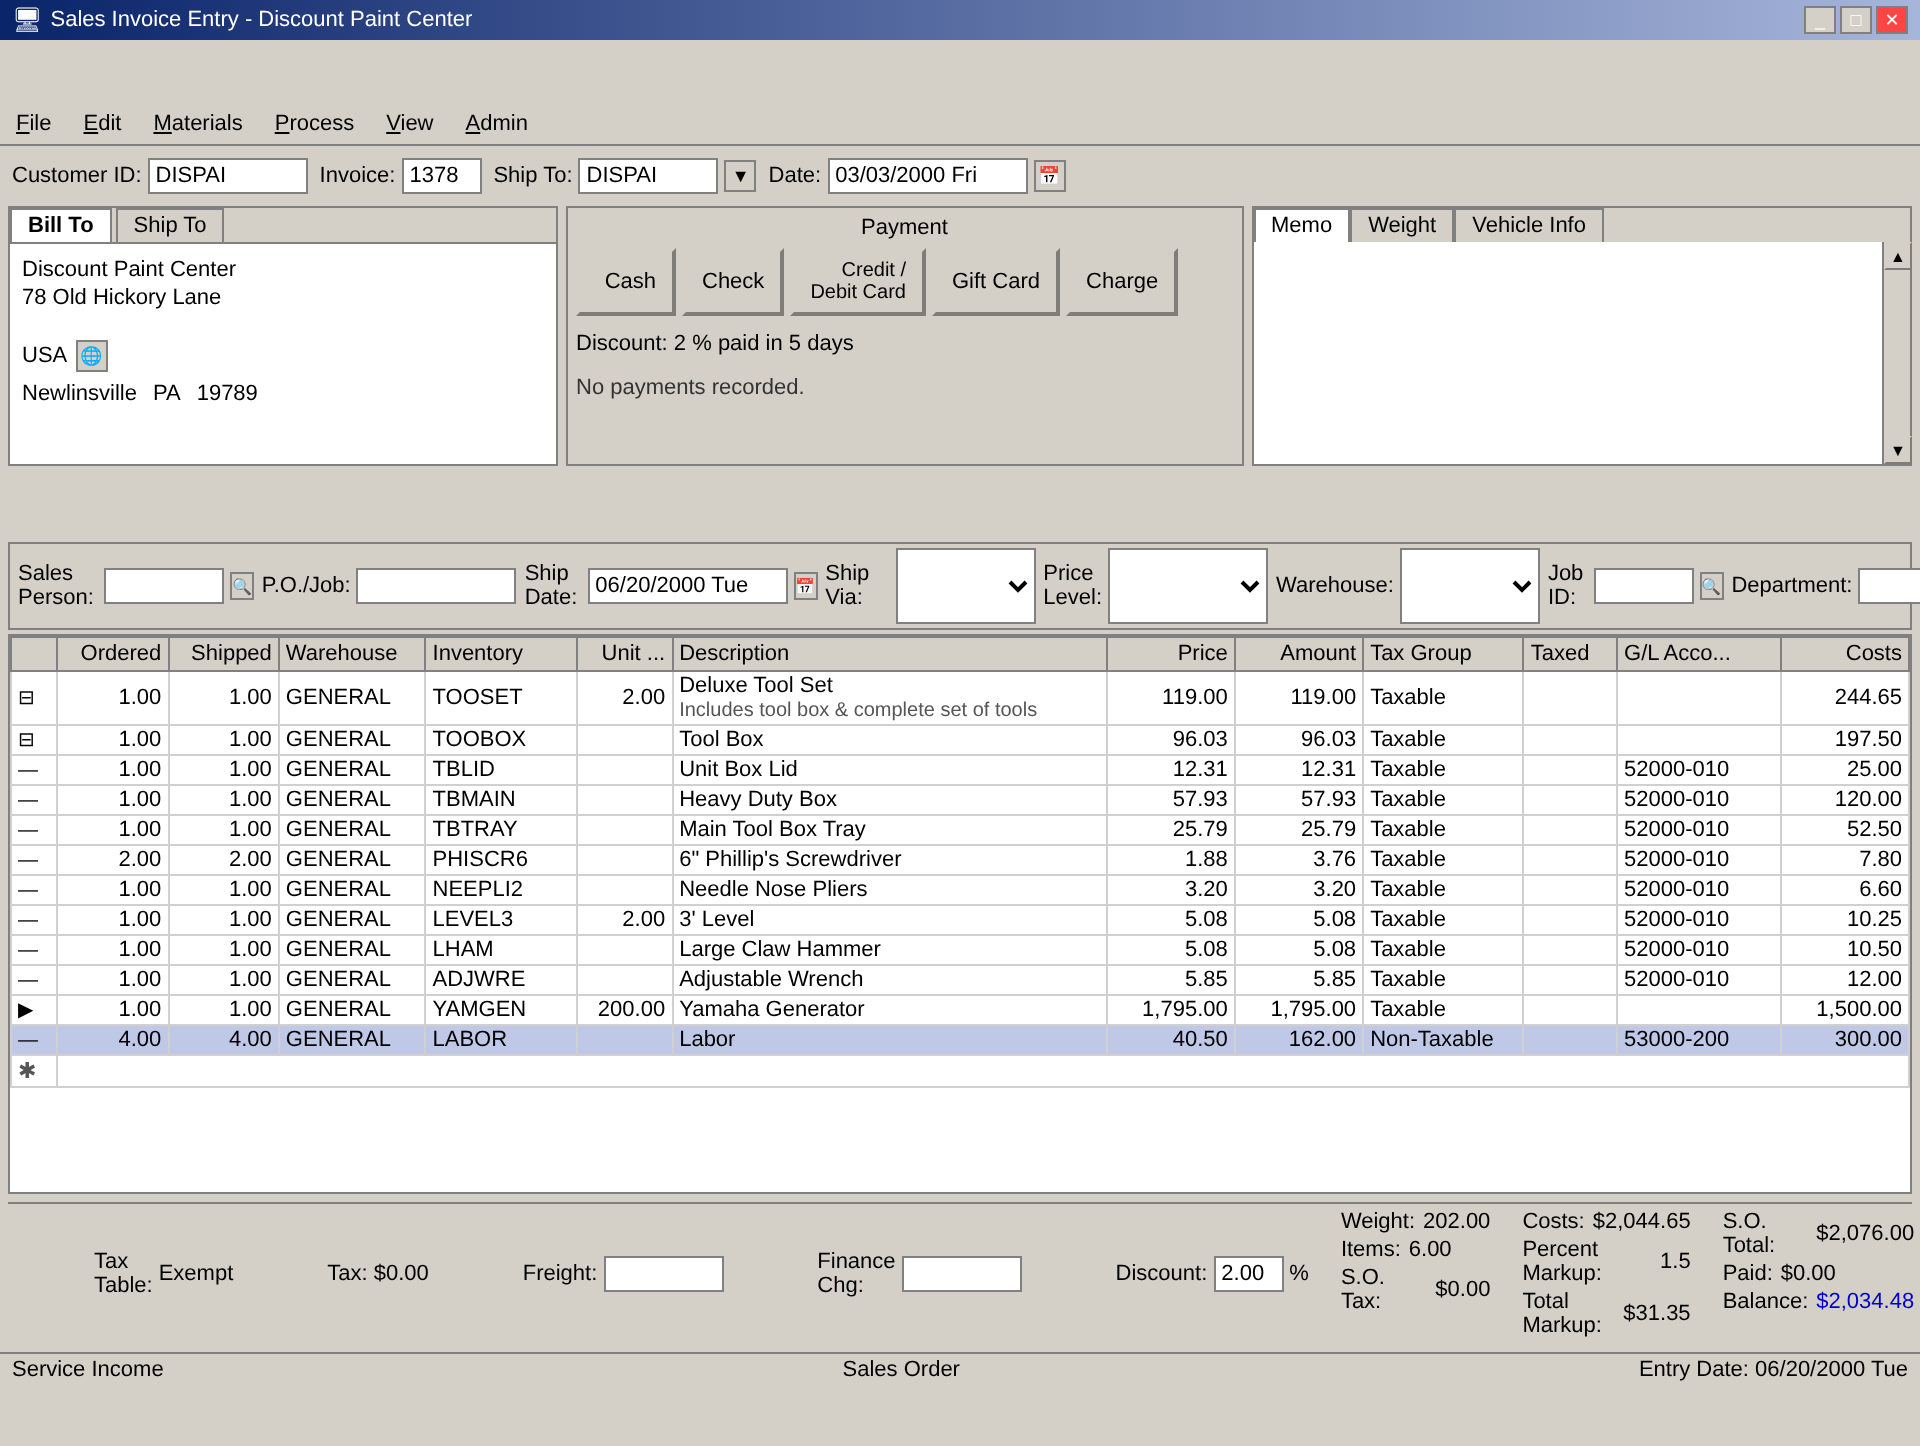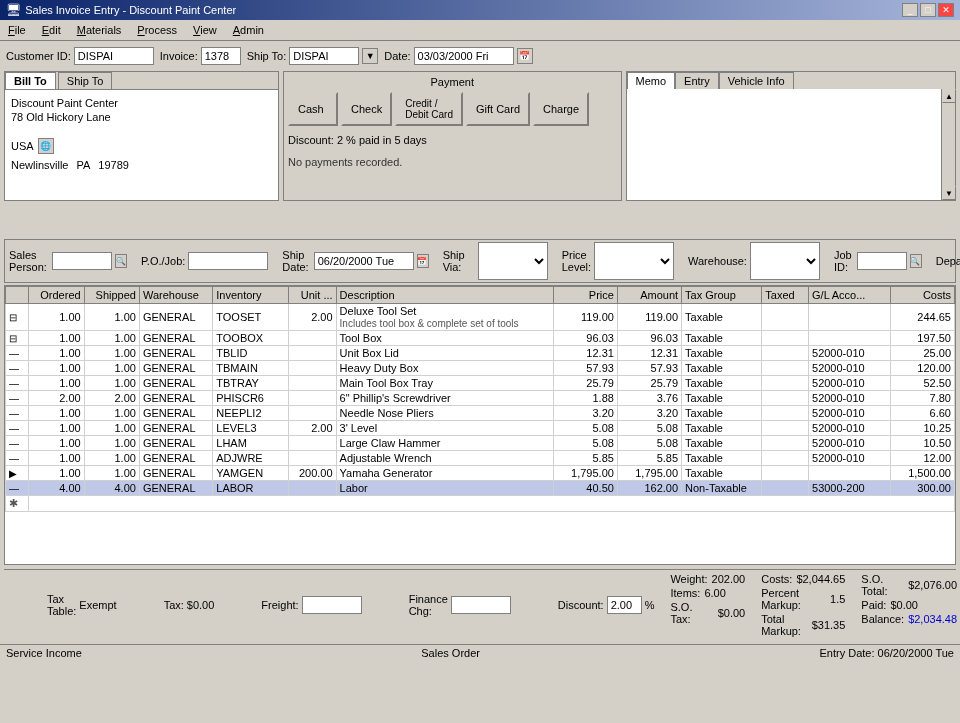--- a/index.html
+++ b/index.html
@@ -25,21 +25,21 @@
       cursor: pointer;
     }
     .title-btn.close { background: #ff4444; color: white; }
     
     .menu-bar {
       background: #d4d0c8;
       border-bottom: 1px solid #808080;
       padding: 2px 4px;
       display: flex; gap: 8px;
     }
-    .menu-item { padding: 2px 4px; cursor: pointer; font-size: 11px; }
+    .menu-item { padding: 2px 4px; cursor: pointer; font-size: 11px; margin-top: 32px; }
     .menu-item u { text-decoration: underline; }
     
     .main-content { padding: 4px; background: #d4d0c8; }
     
     .top-row {
       display: flex; align-items: center; gap: 6px;
       margin-bottom: 4px; padding: 2px;
     }
     .field-group { display: flex; align-items: center; gap: 3px; }
     .field-label { font-size: 11px; }
@@ -107,21 +107,21 @@
     .payment-buttons {
       display: flex; gap: 3px; margin-bottom: 6px;
     }
     .pay-btn {
       padding: 4px 8px;
       background: #d4d0c8;
       border: 2px outset #d4d0c8;
       cursor: pointer;
       font-size: 11px;
       min-width: 50px;
-      text-align: left;
+      text-align: right;
     }
     
     .discount-info { font-size: 11px; padding: 2px 0; }
     .no-payments { font-size: 11px; color: #333; margin-top: 4px; }
     .memo-tabs {
       display: flex; background: #d4d0c8;
     }
     .memo-tab {
       padding: 2px 8px;
       border: 1px solid #808080;
@@ -132,21 +132,21 @@
     }
     .memo-tab.active { background: white; }
     .memo-content {
       background: white;
       flex: 1;
       min-height: 100px;
       padding: 4px;
     }
     
     .form-row {
-      display: flex; align-items: center; gap: 14px;
+      display: flex; align-items: center; gap: 4px;
       padding: 2px 4px; margin-bottom: 2px; margin-top: 38px;
     }
     .form-field {
       display: flex; align-items: center; gap: 3px;
     }
     .form-input {
       background: white; border: 1px solid #808080;
       padding: 1px 3px; font-size: 11px; height: 18px;
     }
     .form-select {
@@ -315,21 +315,21 @@
       </div>
       <div class="discount-info">
         Discount: <span>2</span> % paid in <span>5</span> <span>days</span>
       </div>
       <div class="no-payments" style="margin-top:8px;">No payments recorded.</div>
     </div>
 
     <div style="flex:1; border:1px solid #808080; display:flex; flex-direction:column;">
       <div class="memo-tabs">
         <div class="memo-tab active">Memo</div>
-        <div class="memo-tab">Entry</div>
+        <div class="memo-tab">Weight</div>
         <div class="memo-tab">Vehicle Info</div>
       </div>
       <div class="memo-content" style="flex:1; position:relative;">
         <textarea style="width: 100%; height: 100%; border: none; resize: none; font-size: 11px; outline: none;"></textarea>
         <div style="position:absolute; right:0; top:0; width:14px; height:100%; background:#d4d0c8; border-left:1px solid #808080; display:flex; flex-direction:column; justify-content:space-between;">
           <div class="small-icon-btn">▲</div>
           <div class="small-icon-btn">▼</div>
         </div>
       </div>
     </div>

